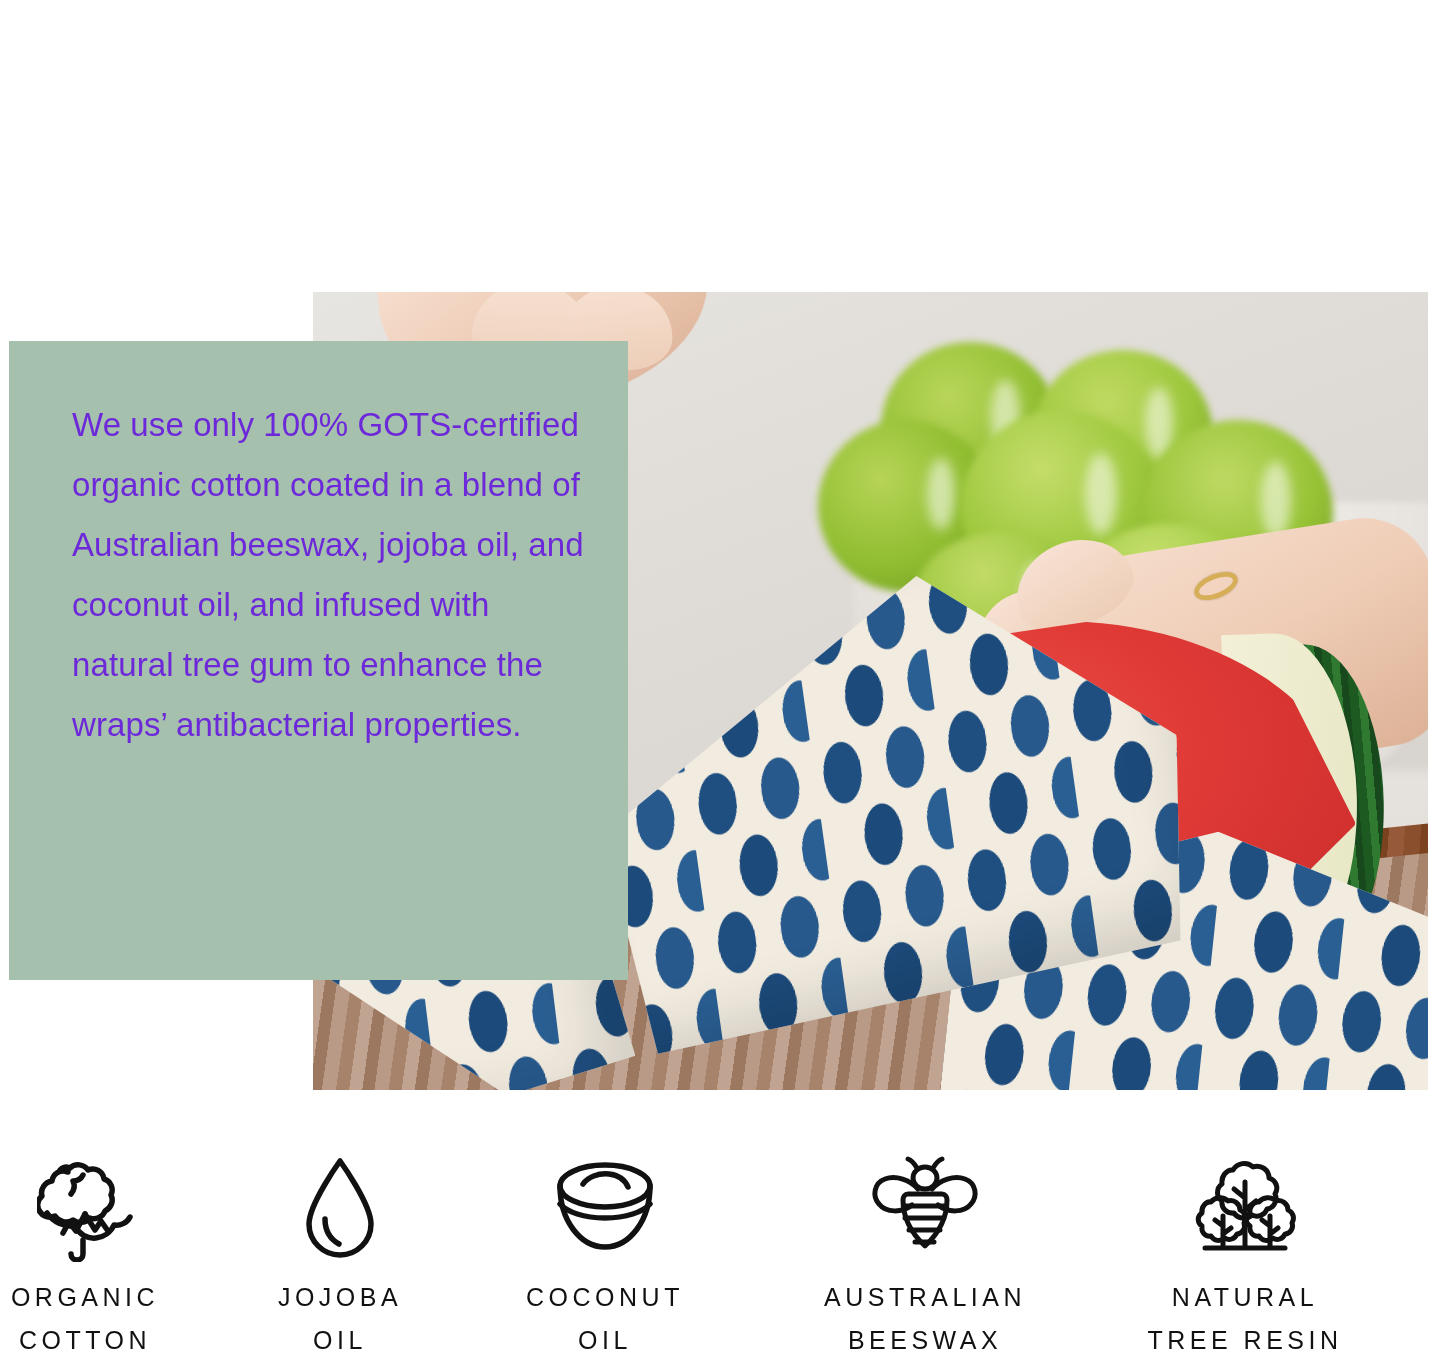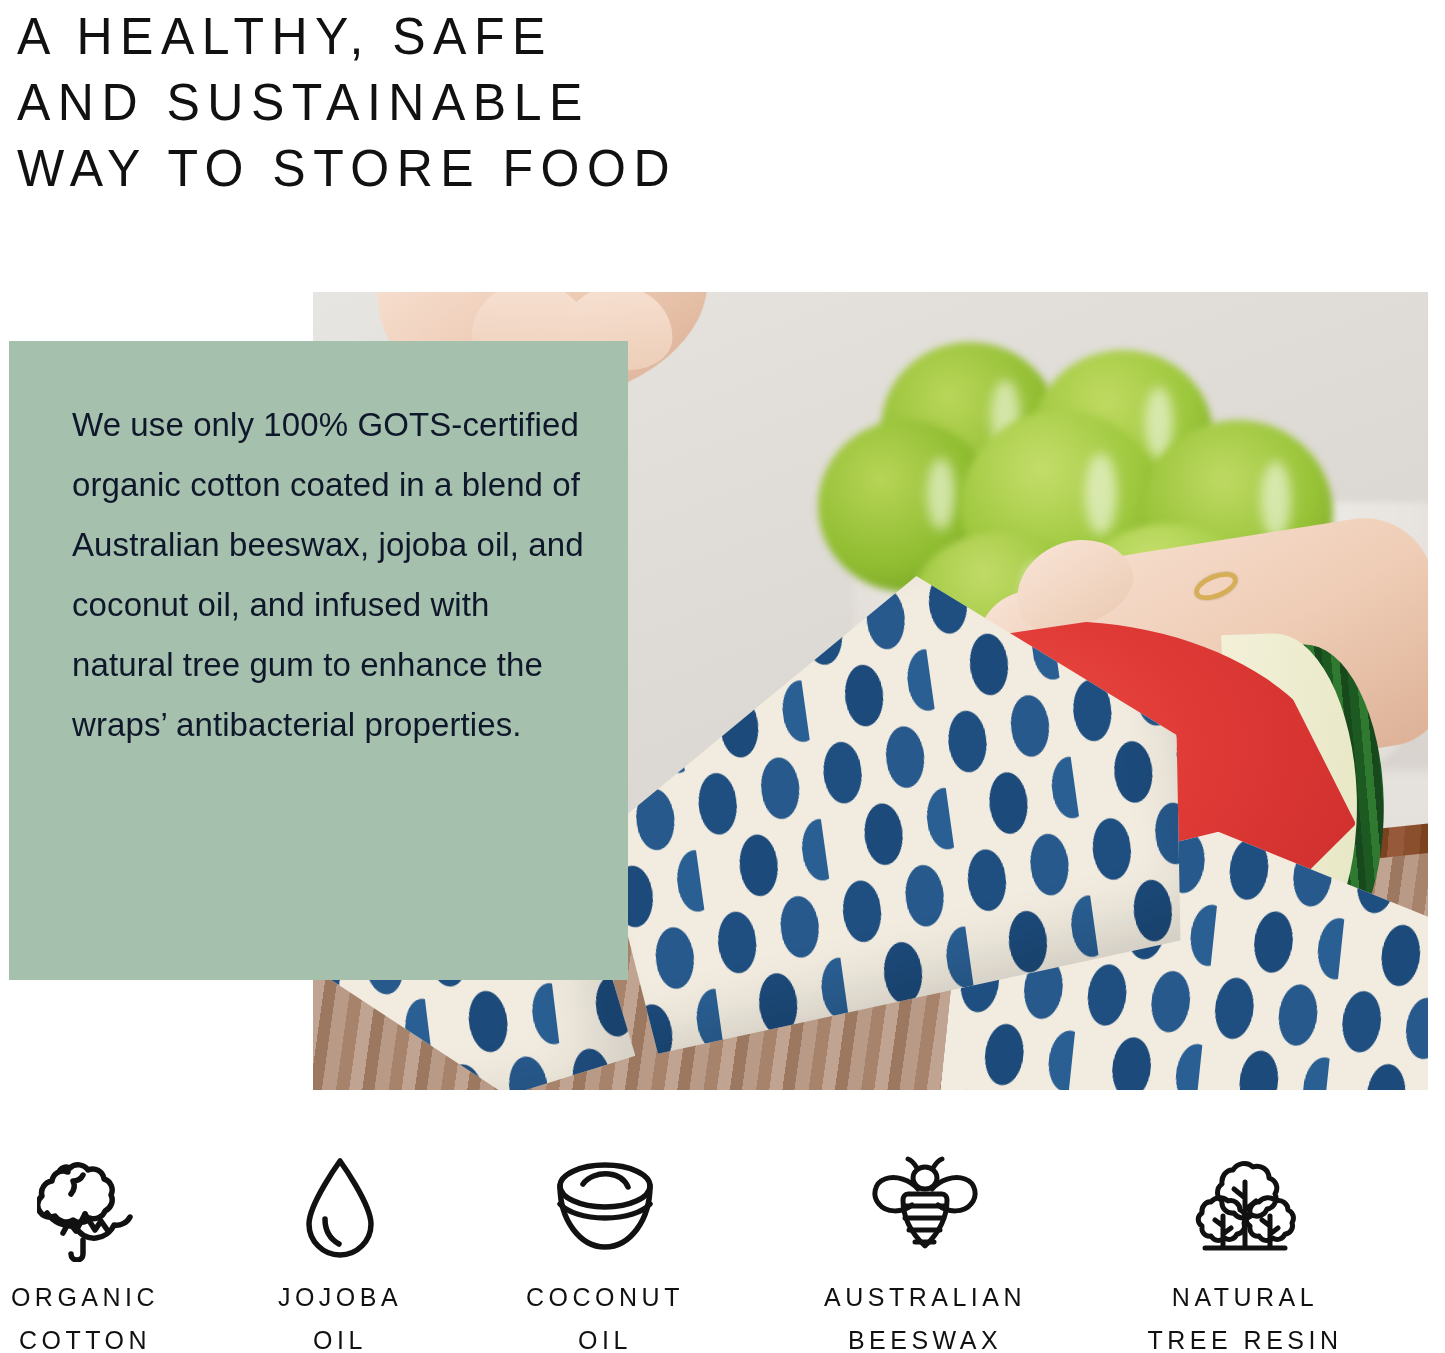--- a/index.html
+++ b/index.html
@@ -226,21 +226,21 @@
     top: 341px;
     width: 619px;
     height: 639px;
     background: #a5c0ad;
   }
   .greenbox-text {
     position: absolute;
     left: 63px;
     top: 54px;
     width: 520px;
-    color: #0f172a;
+    color: #6d28d9;
     font-family: "Liberation Sans", sans-serif;
     font-size: 33px;
     font-weight: 400;
     line-height: 60px;
     letter-spacing: 0.1px;
   }
 
   
   .ingredients {
     position: absolute;
@@ -272,25 +272,20 @@
     white-space: nowrap;
     transform: scaleY(1.05);
   }
   .ing-label span { display: block; }
 </style>
 </head>
 <body>
 
 <div class="page">
 
-  <div class="headline">
-    <span class="headline-line">A HEALTHY, SAFE</span>
-    <span class="headline-line">AND SUSTAINABLE</span>
-    <span class="headline-line">WAY TO STORE FOOD</span>
-  </div>
 
   <div class="photo">
     <div class="ph-wall"></div>
     <div class="ph-counter"></div>
 
     <div class="ph-bowl"></div>
     <div class="apple" style="left:568px;top:50px;width:178px;height:172px;background:radial-gradient(circle at 38% 32%,#b9d65a 0%,#93bf33 55%,#6d9424 100%);"></div>
     <div class="apple" style="left:720px;top:58px;width:180px;height:170px;background:radial-gradient(circle at 40% 30%,#c0da62 0%,#9bc63a 55%,#74992a 100%);"></div>
     <div class="apple" style="left:505px;top:128px;width:176px;height:172px;background:radial-gradient(circle at 36% 34%,#b7d457 0%,#8fbd30 55%,#6b9122 100%);"></div>
     <div class="apple" style="left:648px;top:118px;width:200px;height:196px;background:radial-gradient(circle at 40% 30%,#c4dd6a 0%,#9cc73b 55%,#769b28 100%);"></div>

